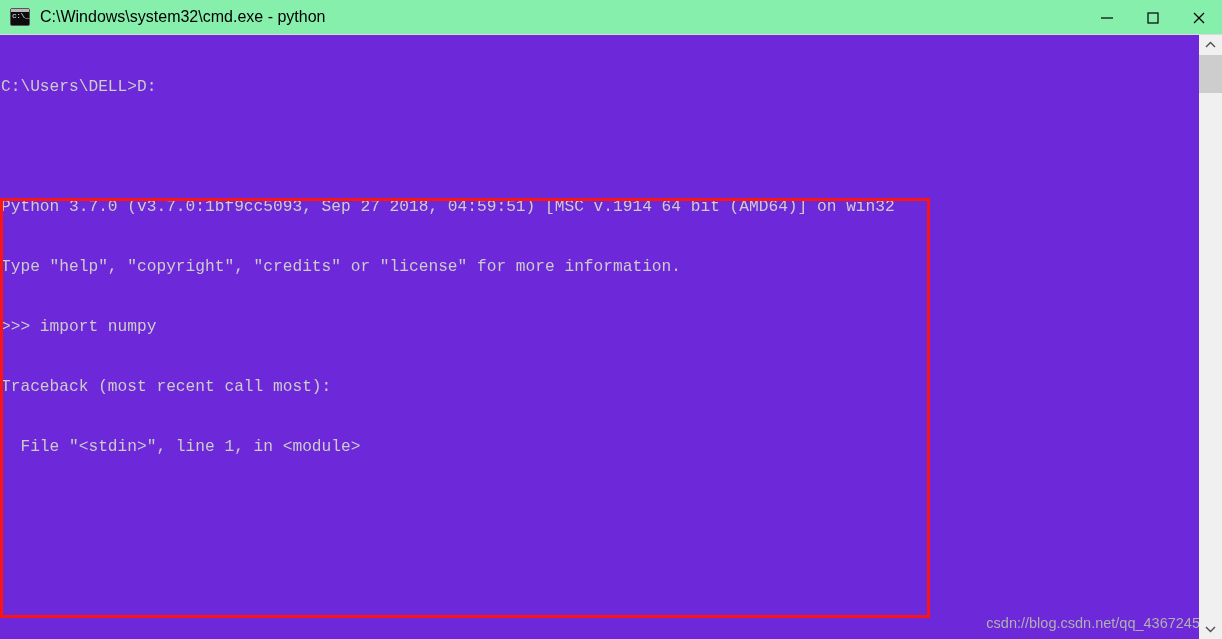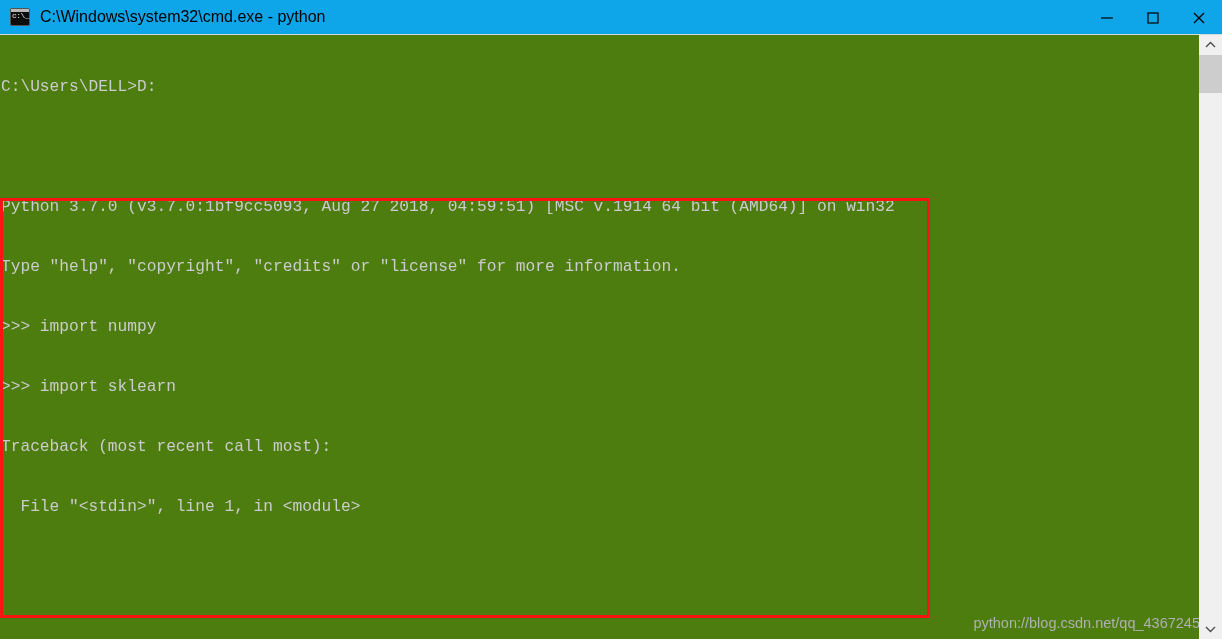--- a/index.html
+++ b/index.html
@@ -20,21 +20,21 @@
     background: #0c0c0c;
     box-sizing: border-box;
     overflow: hidden;
   }
   
   .titlebar {
     position: absolute;
     top: 0; left: 0;
     width: 1222px;
     height: 35px;
-    background: #0ea5e9;
+    background: #86efac;
     border-bottom: 1px solid #d9d9d9;
     display: flex;
     align-items: center;
     box-sizing: border-box;
   }
   .title-icon {
     width: 20px;
     height: 18px;
     margin-left: 10px;
     margin-right: 10px;
@@ -83,21 +83,21 @@
     justify-content: center;
   }
   .win-btn svg { display: block; }
   
   .console {
     position: absolute;
     top: 35px;
     left: 0;
     width: 1199px;
     height: 604px;
-    background: #4d7c0f;
+    background: #6d28d9;
     overflow: hidden;
   }
   .lines {
     position: absolute;
     top: 2px;
     left: 1px;
     font-family: "Liberation Mono", "DejaVu Sans Mono", monospace;
     font-size: 16.2px;
     line-height: 20px;
     color: #cccccc;
@@ -183,24 +183,23 @@
             <line x1="12" y1="2" x2="2" y2="12" stroke="#000" stroke-width="1.2"></line>
           </svg>
       </div>
     </div>
   </div>
 
   <div class="console">
     <div class="lines">
       <div class="line">C:\Users\DELL&gt;D:</div>
       <div class="line blank">&nbsp;</div>
-      <div class="line">Python 3.7.0 (v3.7.0:1bf9cc5093, Aug 27 2018, 04:59:51) [MSC v.1914 64 bit (AMD64)] on win32</div>
+      <div class="line">Python 3.7.0 (v3.7.0:1bf9cc5093, Sep 27 2018, 04:59:51) [MSC v.1914 64 bit (AMD64)] on win32</div>
       <div class="line">Type "help", "copyright", "credits" or "license" for more information.</div>
       <div class="line">&gt;&gt;&gt; import numpy</div>
-      <div class="line">&gt;&gt;&gt; import sklearn</div>
       <div class="line">Traceback (most recent call most):</div>
       <div class="line">  File "&lt;stdin&gt;", line 1, in &lt;module&gt;</div>
       
       
       
       
       
       
       
       
@@ -214,21 +213,21 @@
       
       
       
       
       
     </div>
   </div>
 
   <div class="redbox"></div>
 
-  <div class="watermark">python://blog.csdn.net/qq_4367245</div>
+  <div class="watermark">csdn://blog.csdn.net/qq_4367245</div>
 
   <div class="scrollbar">
     <div class="sb-arrow">
       <svg width="11" height="8" viewBox="0 0 11 8">
           <polyline points="1,6 5.5,1.5 10,6" fill="none" stroke="#4d4d4d" stroke-width="1.4"></polyline>
         </svg>
     </div>
     <div class="sb-thumb"></div>
     <div class="sb-arrow down">
       <svg width="11" height="8" viewBox="0 0 11 8">

